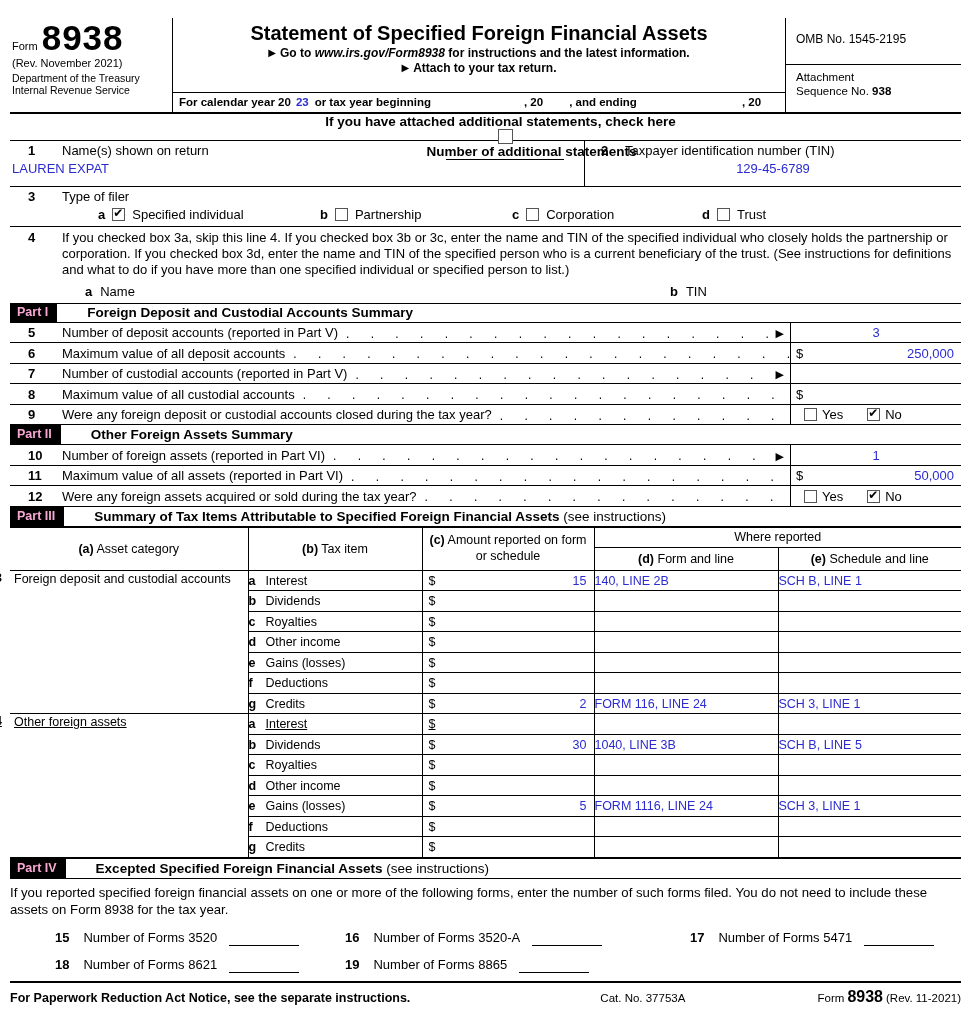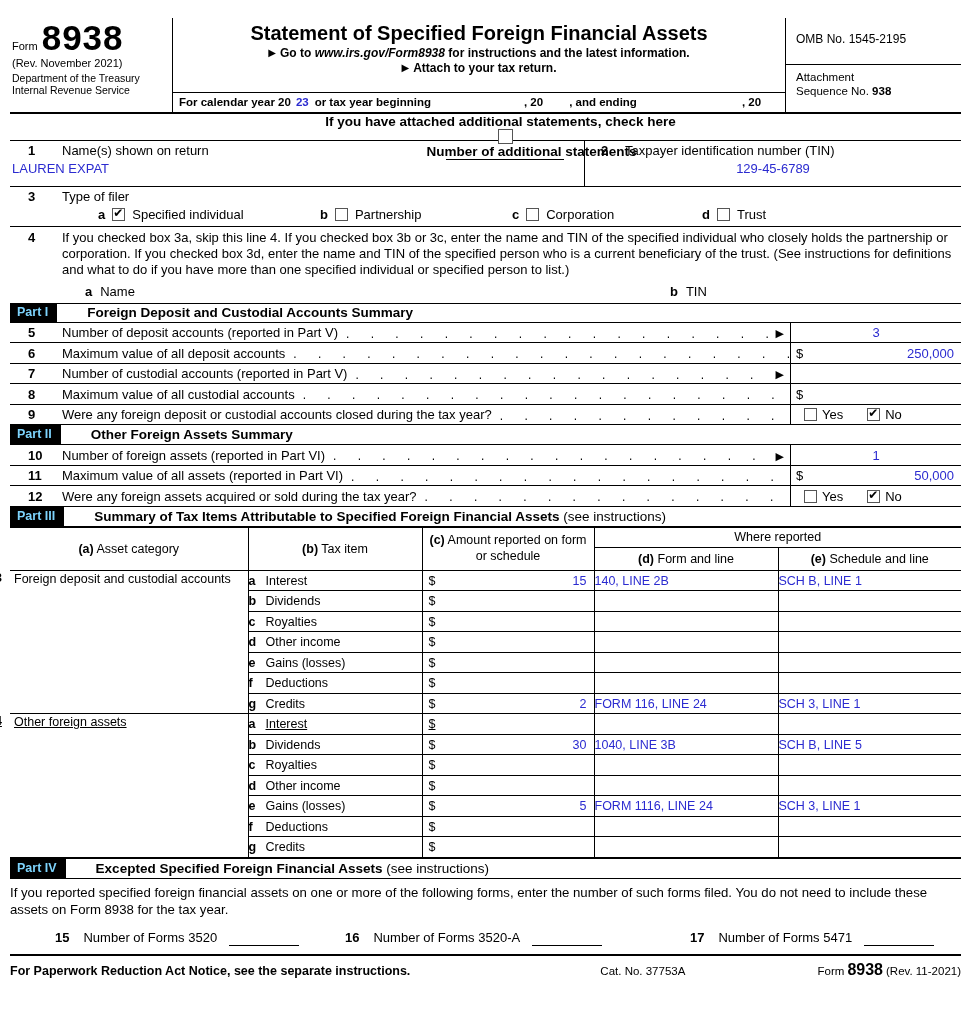--- a/index.html
+++ b/index.html
@@ -72,21 +72,21 @@
   .r4-body { display:flex; }
   .r4-body .no { width:52px; padding-left:18px; font-weight:bold; flex:none; }
   .r4-text { flex:1; line-height:1.23; padding-right:2px; }
   .r4-ab { display:flex; margin-top:6px; padding-bottom:2px; }
   .r4-ab .a { padding-left:75px; }
   .r4-ab .b { padding-left:0; margin-left:535px; }
   .ab-letter { font-weight:bold; margin-right:8px; }
 
   
   .part-bar { display:flex; align-items:center; height:20px; background:#fff; border-bottom:1px solid #000; }
-  .part-label { background:#000; color:#7dd3fc; font-weight:bold; font-size:12.5px;
+  .part-label { background:#000; color:#f9a8d4; font-weight:bold; font-size:12.5px;
                 padding:1px 9px 2px 7px; height:100%; display:flex; align-items:center; flex:none;text-align:center; }
   .part-title { font-weight:bold; font-size:13.5px; margin-left:30px; white-space:nowrap; }
   .part-title .note { font-weight:normal; }
 
   
   .sumrow { display:flex; align-items:center; height:20.5px; border-bottom:1px solid #000; }
   .sumrow .no { width:52px; padding-left:18px; font-weight:bold; flex:none; }
   .sumrow .txt { white-space:nowrap; }
   .dots { flex:1; overflow:hidden; white-space:nowrap; letter-spacing:9px; padding-left:8px;
           font-size:12px; position:relative; top:1px; }
@@ -563,20 +563,32 @@
           <span class="no">16</span>
           <span>Number of Forms 3520-A</span>
           <span class="blankline"></span>
         </span>
         <span class="p4-item p4c3">
           <span class="no">17</span>
           <span>Number of Forms 5471</span>
           <span class="blankline"></span>
         </span>
       </div>
+      <div class="p4-row">
+        <span class="p4-item p4c1">
+          <span class="no">18</span>
+          <span>Number of Forms 8621</span>
+          <span class="blankline"></span>
+        </span>
+        <span class="p4-item p4c2">
+          <span class="no">19</span>
+          <span>Number of Forms 8865</span>
+          <span class="blankline"></span>
+        </span>
+      </div>
     </div>
 
   <div class="footer">
     <span class="f-left">For Paperwork Reduction Act Notice, see the separate instructions.</span>
     <span class="f-cat">Cat. No. 37753A</span>
     <span class="f-right">
       <span>Form</span>
       <span class="f-num">8938</span>
       <span>(Rev. 11-2021)</span>
     </span>

